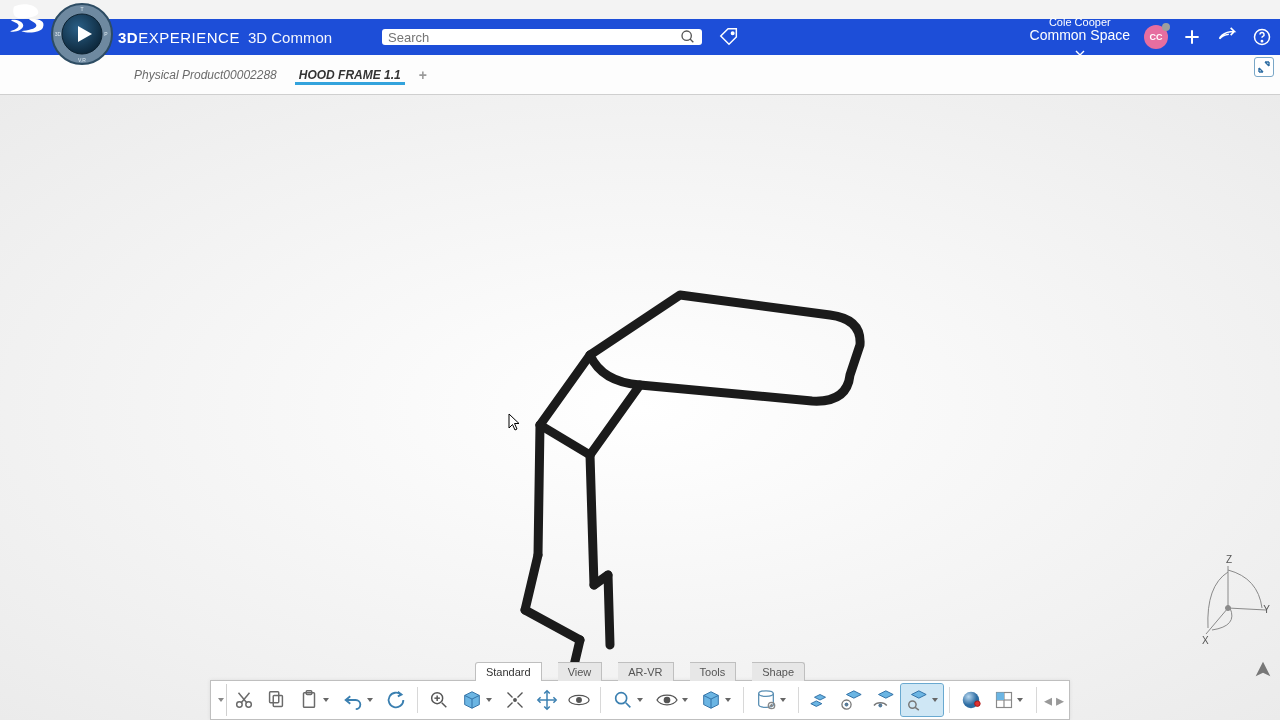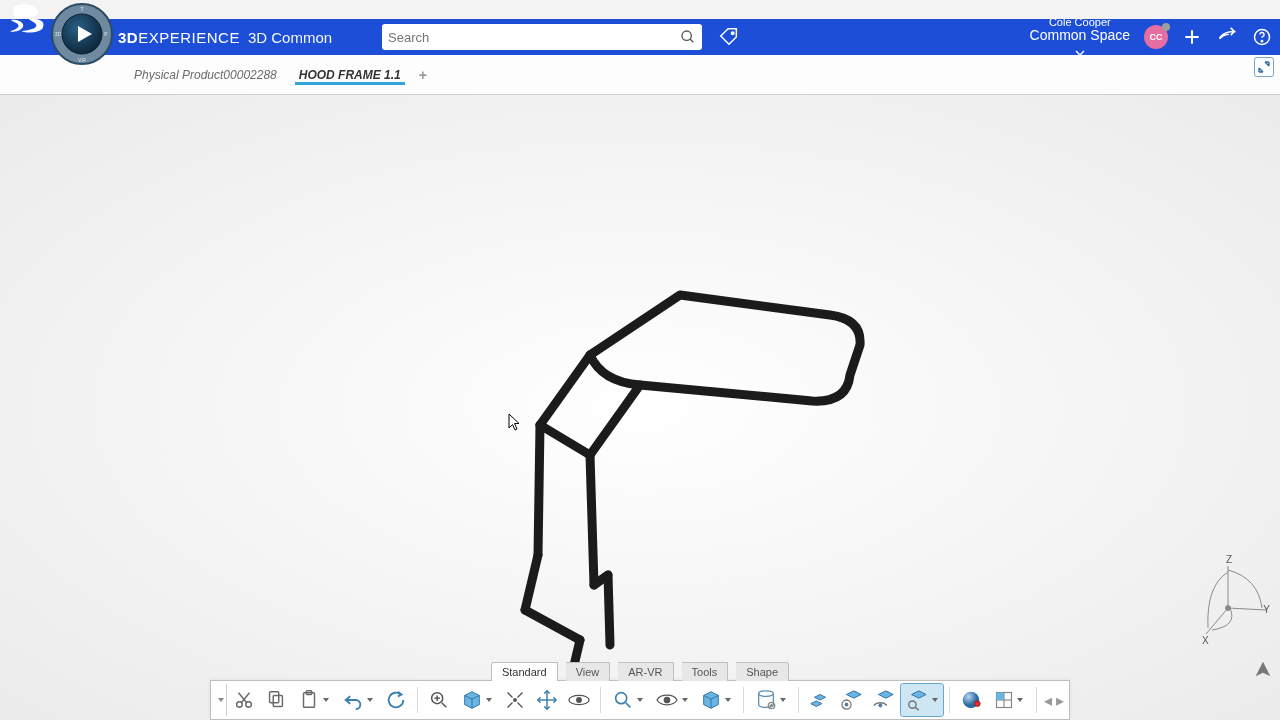--- a/index.html
+++ b/index.html
@@ -20,21 +20,21 @@
     margin-top: 19px;
   }
   .brand-area { display: flex; align-items: center; gap: 6px; margin-left: 110px; }
   .brand-text { font-size: 15px; letter-spacing: .5px; }
   .brand-text b { font-weight: 700; }
   .brand-app  { font-size: 15px; opacity: .95; margin-left: 2px; font-weight: 400;}
   .search-wrap {
     margin-left: 40px;
     background: #fff;
     width: 320px;
-    height: 26px;
+    height: 16px;
     border-radius: 3px;
     display: flex;
     align-items: center;
     padding: 0 6px;
   }
   .search-wrap input {
     flex: 1;
     border: none;
     outline: none;
     font-size: 13px;
@@ -99,21 +99,21 @@
     position:absolute; right:12px; bottom:72px; width:90px; height:90px;
     font-size:10px; color:#555;
   }
   .robot { position:absolute; right:6px; bottom:40px; }
 
   
   .bottombar-wrap{
     position:absolute; left:0; right:0; bottom:0; display:flex; flex-direction:column; align-items:center;
   }
   .tab-row {
-    display:flex; gap:8px; margin-bottom:-1px; z-index:2;
+    display:flex; gap:16px; margin-bottom:-1px; z-index:2;
   }
   .btab{
     font-size:11px; padding:3px 10px; background:#e7e7e7;
     border:1px solid #bfbfbf; border-bottom:none; color:#555; cursor:pointer;
   }
   .btab.active{ background:#fff; color:#333;}
   .btab:first-child{ border-top-left-radius:3px;}
   .btab:last-child { border-top-right-radius:3px;}
   .btab + .btab { border-left:none; }
 

